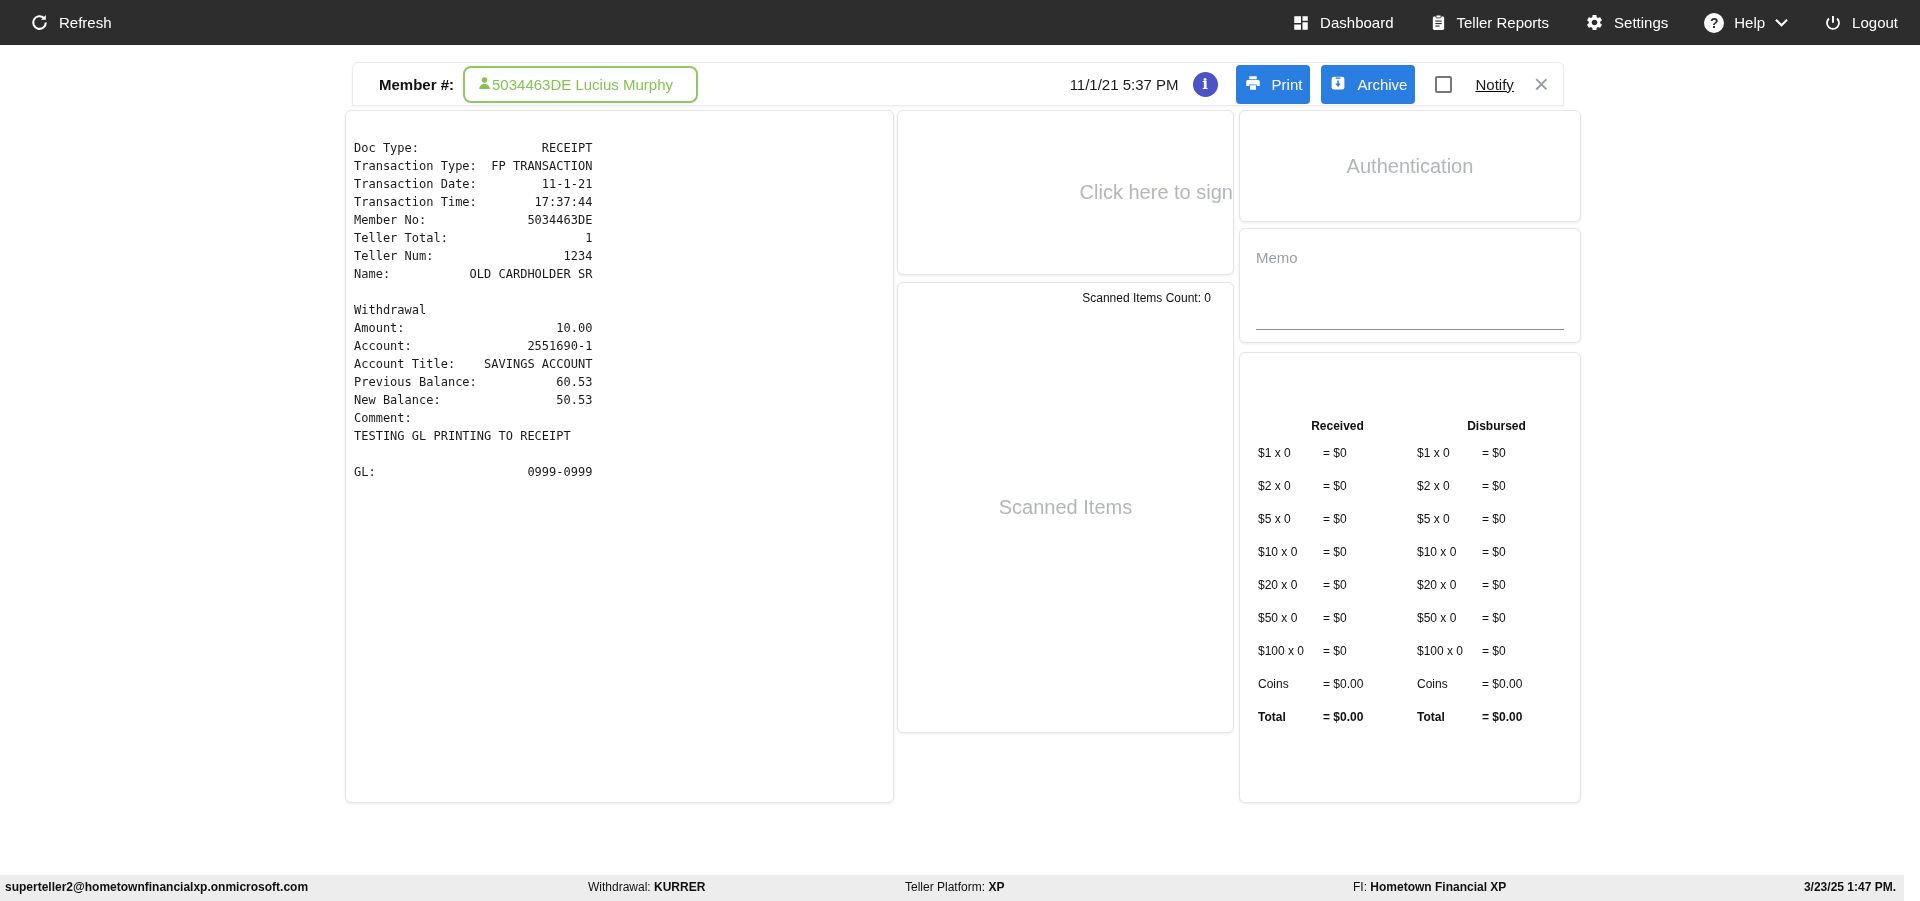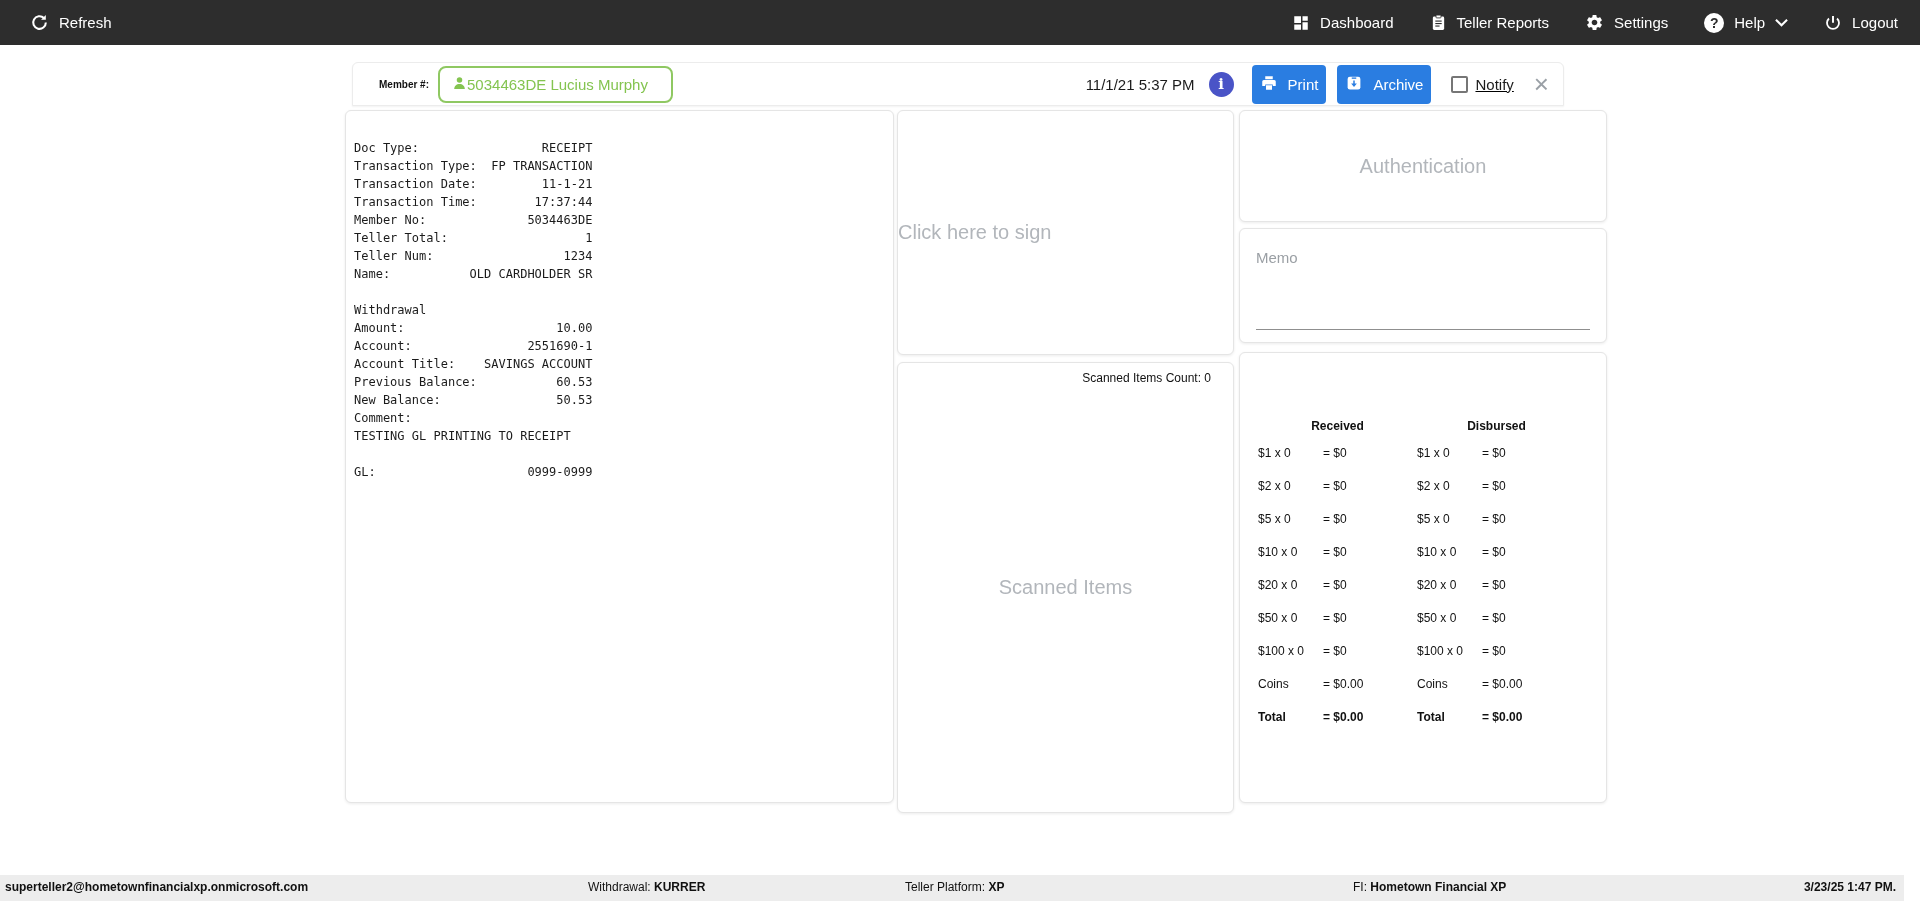--- a/index.html
+++ b/index.html
@@ -9,41 +9,41 @@
   
   .navbar { height:45px; background:#2d2d2d; color:#fff; display:flex; align-items:center; padding:0 22px 0 30px;gap:28px; }
   .nav-item { display:flex; align-items:center; gap:10px; font-size:15px; cursor:pointer; white-space:nowrap; }
   .nav-right { margin-left:auto; display:flex; align-items:center; gap:36px; }
   .nav-item svg { display:block; }
   .help-circle { width:20px; height:20px; border-radius:50%; background:#fff; color:#2d2d2d; font-weight:bold; font-size:14px; display:flex; align-items:center; justify-content:center; }
 
   
   .main-wrap { padding-left:345px; }
   .member-bar { margin:17px 0 0 7px; width:1212px; height:44px; background:#fff; border:1px solid #ececec; border-radius:6px 6px 0 0; box-shadow:0 1px 2px rgba(0,0,0,.05); display:flex; align-items:center; padding:0 14px 0 26px; }
-  .member-label { font-weight:bold; font-size:10px; color:#111; margin-right:9px; }
+  .member-label { font-weight:bold; font-size:15px; color:#111; margin-right:9px; }
   .member-input { width:235px; height:37px; border:2px solid #8fc862; border-radius:8px; display:flex; align-items:center; padding:0 12px; color:#84c450; font-size:15px; cursor:text; }
   .member-input svg { flex:none; }
   .bar-spacer { flex:1; }
   .bar-date { font-size:15px; color:#1b1b1b; margin-right:14px; }
   .info-circle { width:25px; height:25px; border-radius:50%; background:#4a54c7; color:#fff; display:flex; align-items:center; justify-content:center; font-family:"DejaVu Serif", serif; font-weight:bold; font-size:15px; cursor:pointer; margin-right:18px; }
   .btn { height:39px; background:#2a7de1; color:#fff; border:none; border-radius:4px; font-size:15px; font-family:"Liberation Sans", sans-serif; display:flex; align-items:center; gap:10px; padding:0 8px; cursor:pointer; }
   .btn + .btn { margin-left:11px; }
-  .notify-wrap { display:flex; align-items:flex-start; gap:7px; margin-left:20px; cursor:pointer;text-decoration:underline; }
+  .notify-wrap { display:flex; align-items:flex-start; gap:23px; margin-left:20px; cursor:pointer;text-decoration:underline; }
   .checkbox { width:17px; height:17px; border:2px solid #767676; border-radius:2px; background:#fff; }
   .notify-label { font-size:15px; color:#1b1b1b; }
   .close-x { margin-left:20px; color:#9aa0a6; font-size:26px; line-height:1; cursor:pointer; font-weight:400; }
 
   
   .content { display:flex; margin-top:4px; }
   .panel { background:#fff; border:1px solid #e5e5e5; border-radius:6px; box-shadow:0 1px 3px rgba(0,0,0,.08); position:relative; }
   .receipt-panel { width:549px; height:693px; }
   .receipt-panel pre { font-family:"DejaVu Sans Mono","Liberation Mono",monospace; font-size:12px; line-height:18px; color:#1b1b1b; padding:28px 0 0 8px; }
   .col-middle { width:337px; margin-left:3px; }
-  .col-right { width:368px; margin-left:5px; }
-  .sign-panel { height:245px; display:flex; align-items:center; justify-content:flex-start; cursor:pointer; }
+  .col-right { width:342px; margin-left:5px; }
+  .sign-panel { height:165px; display:flex; align-items:center; justify-content:flex-end; cursor:pointer; }
   .placeholder { color:#b2b6bb; font-size:20px; }
   .scanned-panel { height:451px; margin-top:7px; }
   .scanned-count { position:absolute; top:8px; right:22px; font-size:12px; color:#111; }
   .scanned-center { position:absolute; top:0; left:0; right:0; bottom:0; display:flex; align-items:center; justify-content:center; }
   .auth-panel { height:112px; display:flex; align-items:center; justify-content:center; }
   .memo-panel { height:115px; margin-top:6px; cursor:text; }
   .memo-label { position:absolute; top:20px; left:16px; color:#9a9fa4; font-size:15px; }
   .memo-line { position:absolute; left:16px; right:16px; bottom:12px; border-bottom:1px solid #8f8f8f; }
   .cash-panel { height:451px; margin-top:9px; padding:66px 0 16px 18px; font-size:12px; color:#111; }
   .cash-headers { display:grid; grid-template-columns:159px 159px; margin-bottom:13px; }

